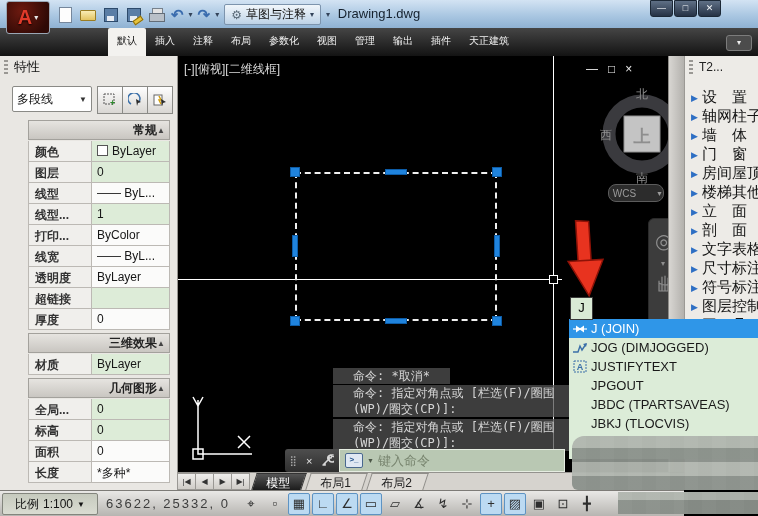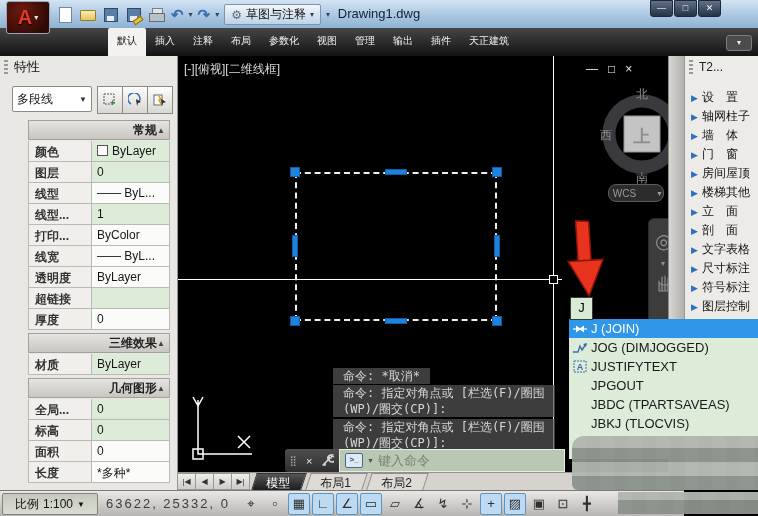--- a/index.html
+++ b/index.html
@@ -74,21 +74,21 @@
   
   .canvas{position:absolute;left:178px;top:56px;width:490px;height:416px;background:#000;overflow:hidden;}
   .vp-label{position:absolute;left:6px;top:5px;font-size:12px;color:#dcdcdc;letter-spacing:0;}
   .inner-controls{position:absolute;left:408px;top:6px;display:flex;gap:10px;color:#ececec;font-size:12px;}
   .sel-rect{position:absolute;left:117px;top:116px;width:202px;height:149px;border:2px dashed #efefef;box-sizing:border-box;}
   .grip{position:absolute;background:#1f83dd;border:1px solid #0d5ca6;box-sizing:border-box;}
   .xh-h{position:absolute;left:0;top:223px;width:384px;height:1px;background:#fff;}
   .xh-v{position:absolute;left:375px;top:0;width:1px;height:394px;background:#fff;}
   .pickbox{position:absolute;left:371px;top:219px;width:9px;height:9px;border:1px solid #fff;box-sizing:border-box;background:#000;}
   .cmd-hist{position:absolute;font-family:"DejaVu Sans Mono",monospace;font-size:12px;line-height:16px;
-    color:#d6d6d6;background:rgba(82,82,82,.75);padding:0 10px;white-space:nowrap;}
+    color:#d6d6d6;background:rgba(82,82,82,.75);padding:0 20px;white-space:nowrap;}
   .cmdbar{position:absolute;left:107px;top:393px;width:280px;height:23px;display:flex;z-index:6;}
   .cmdbar-left{width:54px;background:linear-gradient(#4e4e4e,#2e2e2e);border-radius:3px 0 0 3px;
     display:flex;align-items:center;justify-content:space-around;color:#e8e8e8;}
   .cmdbar-input{flex:1;background:#b9c8b3;border:1px solid #e6ede2;display:flex;align-items:center;gap:4px;padding:0 5px;box-sizing:border-box;}
   .prompt-chip{width:16px;height:13px;background:#dfe8f3;border:1px solid #49688e;border-radius:2px;
     color:#1d4e89;font-size:8px;font-weight:bold;text-align:center;line-height:12px;}
   .placeholder{color:#78856f;font-size:13px;}
 
   .scroll-v{position:absolute;left:668px;top:56px;width:16px;height:416px;
     background:linear-gradient(90deg,#d8d6d2,#b3b1ad);border-left:1px solid #8f8d89;box-sizing:border-box;}
@@ -112,21 +112,21 @@
     border:1px solid #8f8d89;border-bottom:none;background:#dedbd6;color:#222;}
   .ltab span{display:inline-block;transform:skewX(18deg);}
   .ltab.active{background:linear-gradient(#555,#1c1c1c);color:#fff;border-color:#333;}
 
   
   .sidebar{position:absolute;left:684px;top:56px;width:74px;height:434px;background:#edebe7;
     border-left:1px solid #9b9995;box-sizing:border-box;}
   .sb-title{display:flex;align-items:center;height:22px;font-size:12px;color:#222;}
   .sb-item{position:absolute;left:0;width:74px;height:19px;display:flex;align-items:center;}
   .sb-tri{color:#2e6fc4;font-size:9px;margin:0 4px 0 6px;}
-  .sb-label{font-size:12px;color:#141414;white-space:nowrap;overflow:hidden;}
+  .sb-label{font-size:15px;color:#141414;white-space:nowrap;overflow:hidden;}
 
   
   .ac-chip{position:absolute;left:570px;top:297px;width:21px;height:21px;background:#d9ead5;
     border:1px solid #3a3a3a;color:#000;font-size:13px;text-align:center;line-height:20px;z-index:41;}
   .ac-list{position:absolute;left:569px;top:319px;width:189px;height:140px;background:#dcecd8;z-index:40;}
   .ac-row{height:19px;display:flex;align-items:center;font-size:13px;color:#191919;}
   .ac-row .ico{width:22px;text-align:center;color:#3a6fa8;display:flex;align-items:center;justify-content:center;}
   .ac-row.selected{background:#2f96e8;color:#fff;}
   .ac-row.selected .ico{color:#fff;}
 

